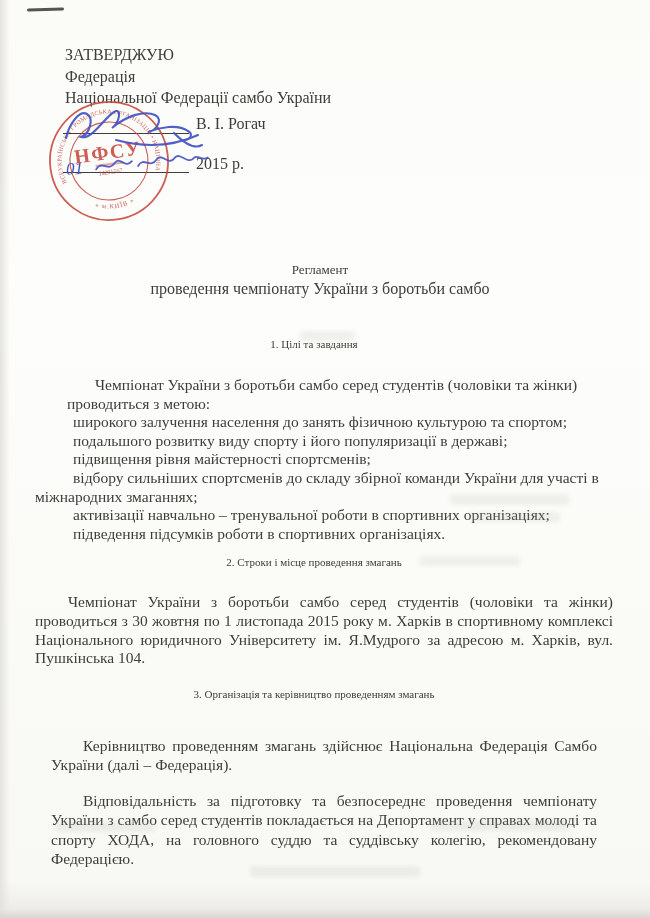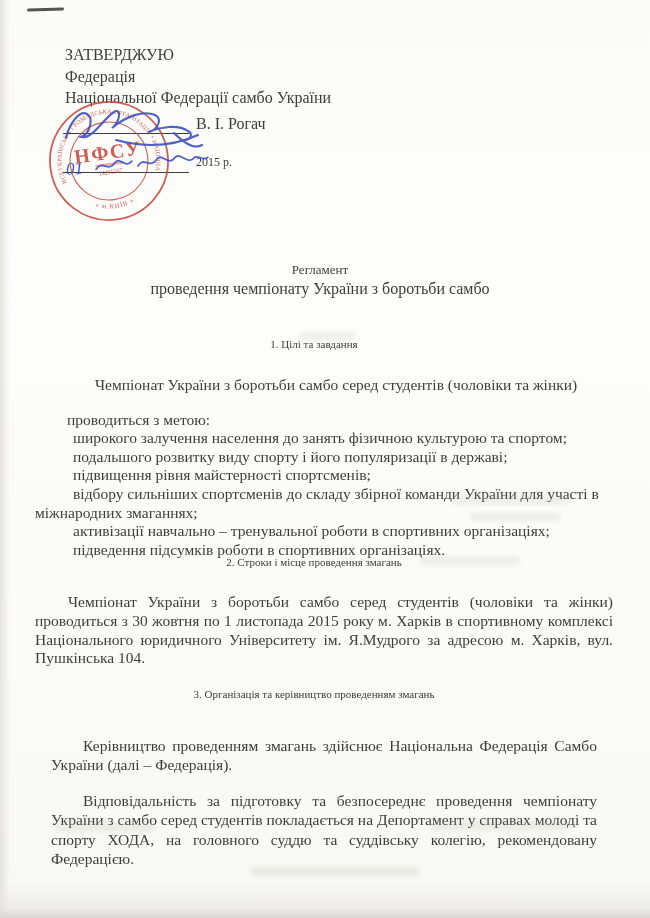--- a/index.html
+++ b/index.html
@@ -16,41 +16,41 @@
 
   .dash { position:absolute; left:27px; top:8px; width:37px; height:3px;
     background:#55544f; transform:rotate(-2deg); border-radius:2px; }
 
   .approval { position:absolute; left:65px; top:44px; font-size:16px; line-height:21.5px; }
 
   .uline { position:absolute; width:126px; border-bottom:1.7px solid #3c3e42; height:0; }
   .uline.l1 { left:63px; top:133px; }
   .uline.l2 { left:63px; top:172px; }
   .sig-name { position:absolute; left:196px; top:115px; font-size:16px; }
-  .sig-year { position:absolute; left:196px; top:155px; font-size:12px; }
+  .sig-year { position:absolute; left:196px; top:155px; font-size:16px; }
 
   .stamp { position:absolute; left:46px; top:98px; width:126px; height:126px;
     transform:rotate(-8deg); opacity:.87; z-index:3; }
   .sign-svg { position:absolute; left:56px; top:100px; z-index:4; }
   .hand-date { position:absolute; left:62px; top:148px; z-index:4; transform:rotate(-2deg); }
 
   .title-block { position:absolute; left:0; right:10px; top:261px; text-align:center;
     font-size:16px; line-height:18.6px; }
   .title-block .t1 { font-size:13px; }
 
   .heading { position:absolute; left:0; right:22px; text-align:center; font-size:11px; }
   .heading.h1 { top:338px; }
   .heading.h2 { top:556px; }
   .heading.h3 { top:688px; }
 
   .sec1 { position:absolute; left:35px; top:376px; width:582px;
     font-size:15.5px; line-height:18.6px; }
   .sec1 .ln { white-space:nowrap; }
   .ind-f { padding-left:60px; }
-  .ind-m { padding-left:32px;margin-top:16px; }
+  .ind-m { padding-left:32px; }
   .ind-h { padding-left:38px; }
   .ind-0 { padding-left:0; }
 
   .sec2 { position:absolute; left:35px; top:593px; width:578px;
     font-size:15.5px; line-height:18.8px; text-align:justify; }
   .sec2 p { margin:0; text-indent:33px; }
 
   .sec3 { position:absolute; left:35px; top:720px; width:578px;
     font-size:15.5px; line-height:19.4px; text-align:justify; }
   .sec3 p { margin:16px; text-indent:32px; }

